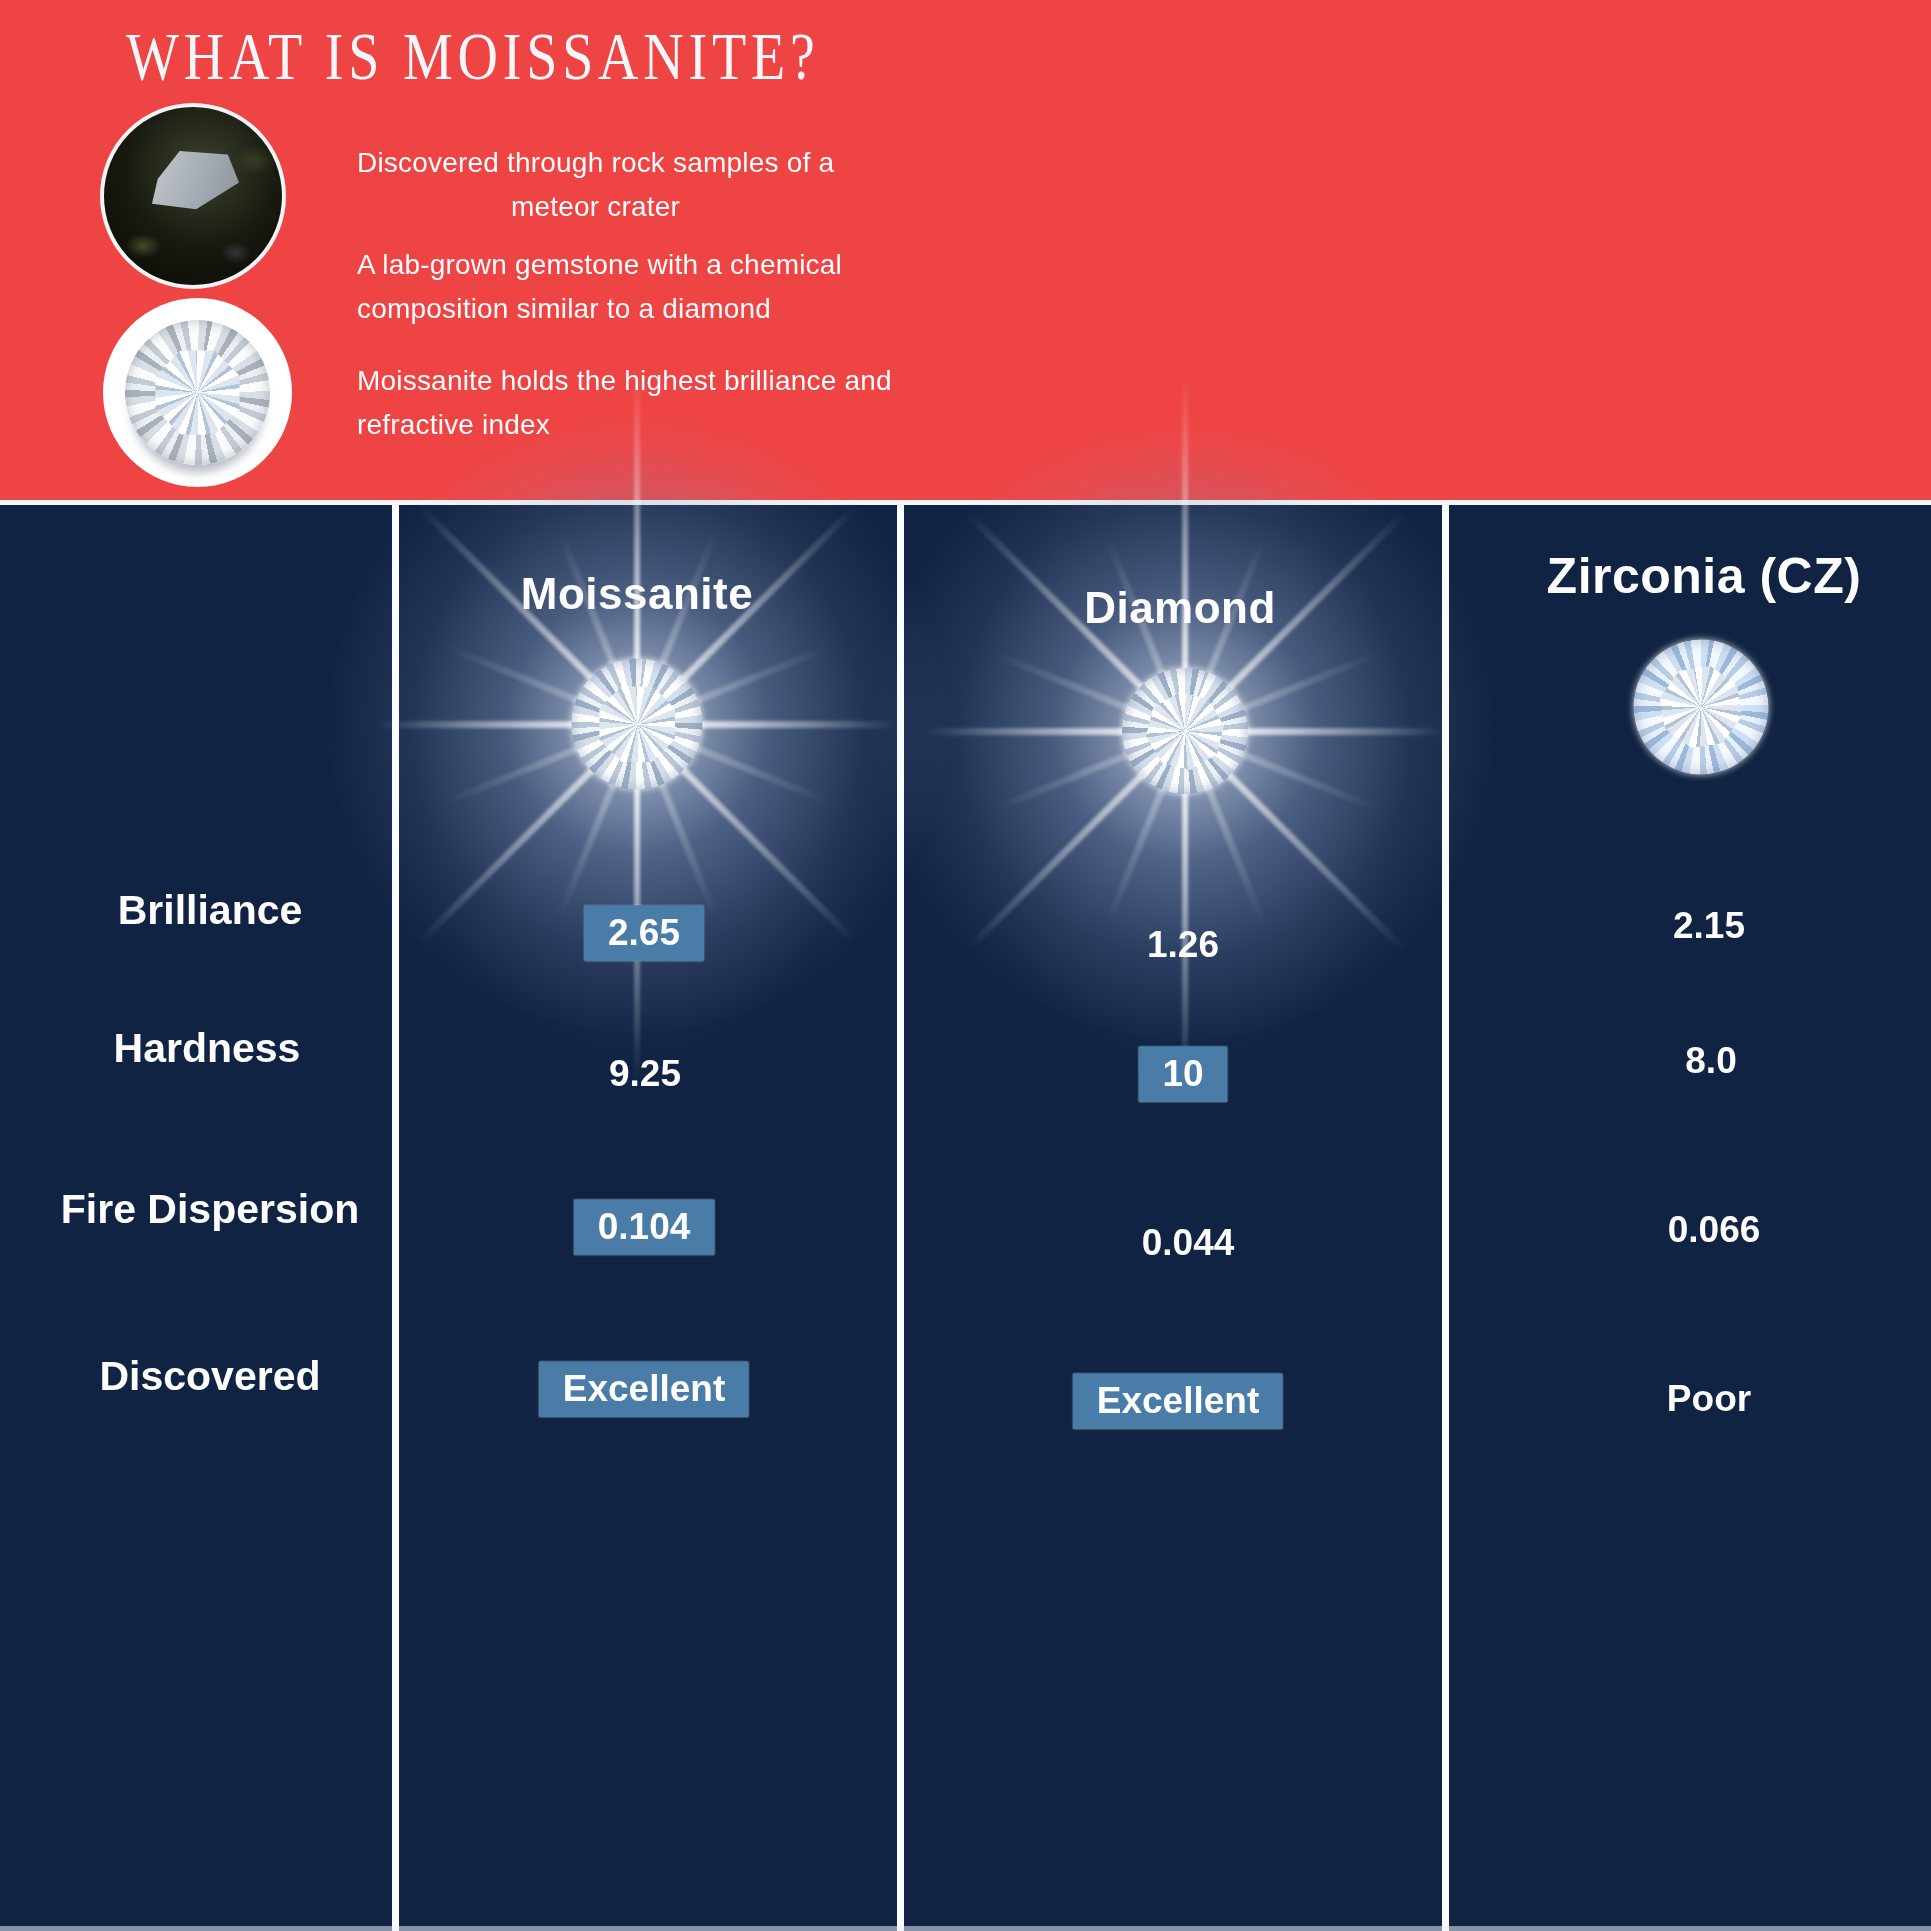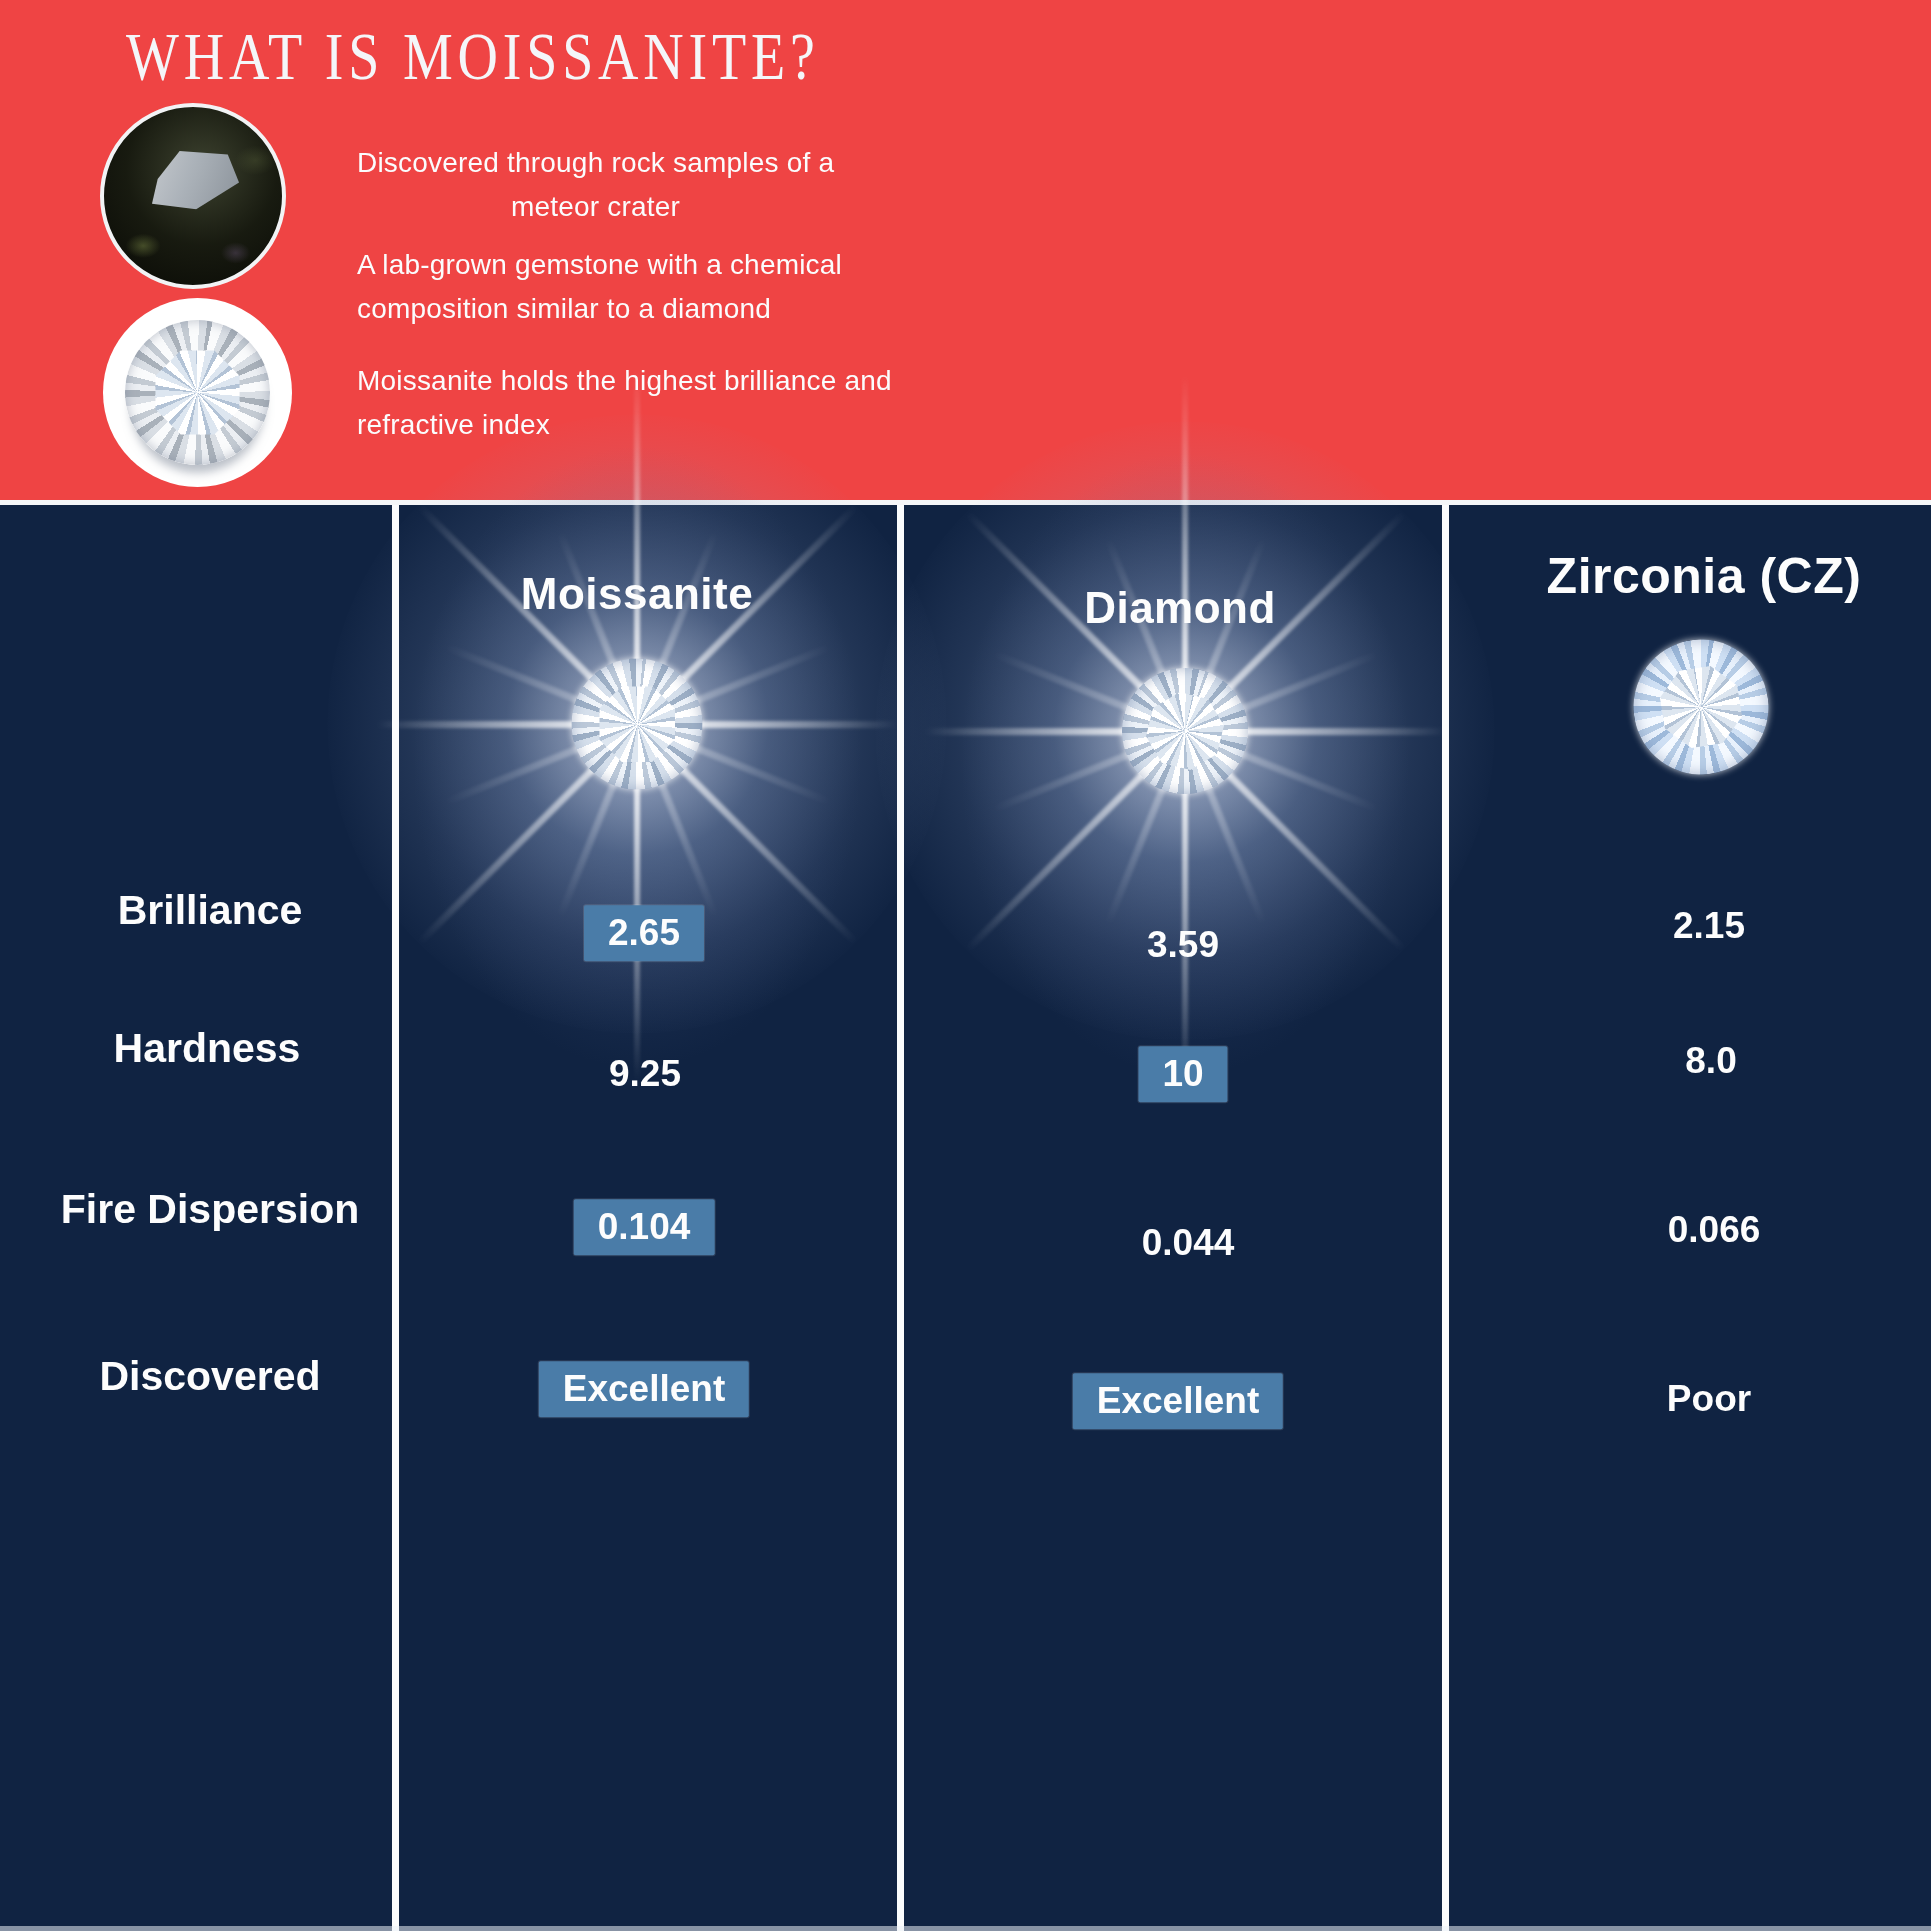--- a/index.html
+++ b/index.html
@@ -180,21 +180,21 @@
     <div class="abs row-label" style="left:210px;top:405px;">Brilliance</div>
     <div class="abs row-label" style="left:207px;top:543px;">Hardness</div>
     <div class="abs row-label" style="left:210px;top:704px;">Fire Dispersion</div>
     <div class="abs row-label" style="left:210px;top:871px;">Discovered</div>
 
     <div class="abs cell hl" style="left:644px;top:400px;">2.65</div>
     <div class="abs cell" style="left:645px;top:541px;">9.25</div>
     <div class="abs cell hl" style="left:644px;top:694px;">0.104</div>
     <div class="abs cell hl" style="left:644px;top:856px;">Excellent</div>
 
-    <div class="abs cell" style="left:1183px;top:412px;">3.59</div>
+    <div class="abs cell" style="left:1183px;top:412px;">1.26</div>
     <div class="abs cell hl" style="left:1183px;top:541px;">10</div>
     <div class="abs cell" style="left:1188px;top:710px;">0.044</div>
     <div class="abs cell hl" style="left:1178px;top:868px;">Excellent</div>
 
     <div class="abs cell" style="left:1709px;top:393px;">2.15</div>
     <div class="abs cell" style="left:1711px;top:528px;">8.0</div>
     <div class="abs cell" style="left:1714px;top:697px;">0.066</div>
     <div class="abs cell" style="left:1709px;top:866px;">Poor</div>
 
   </section>

